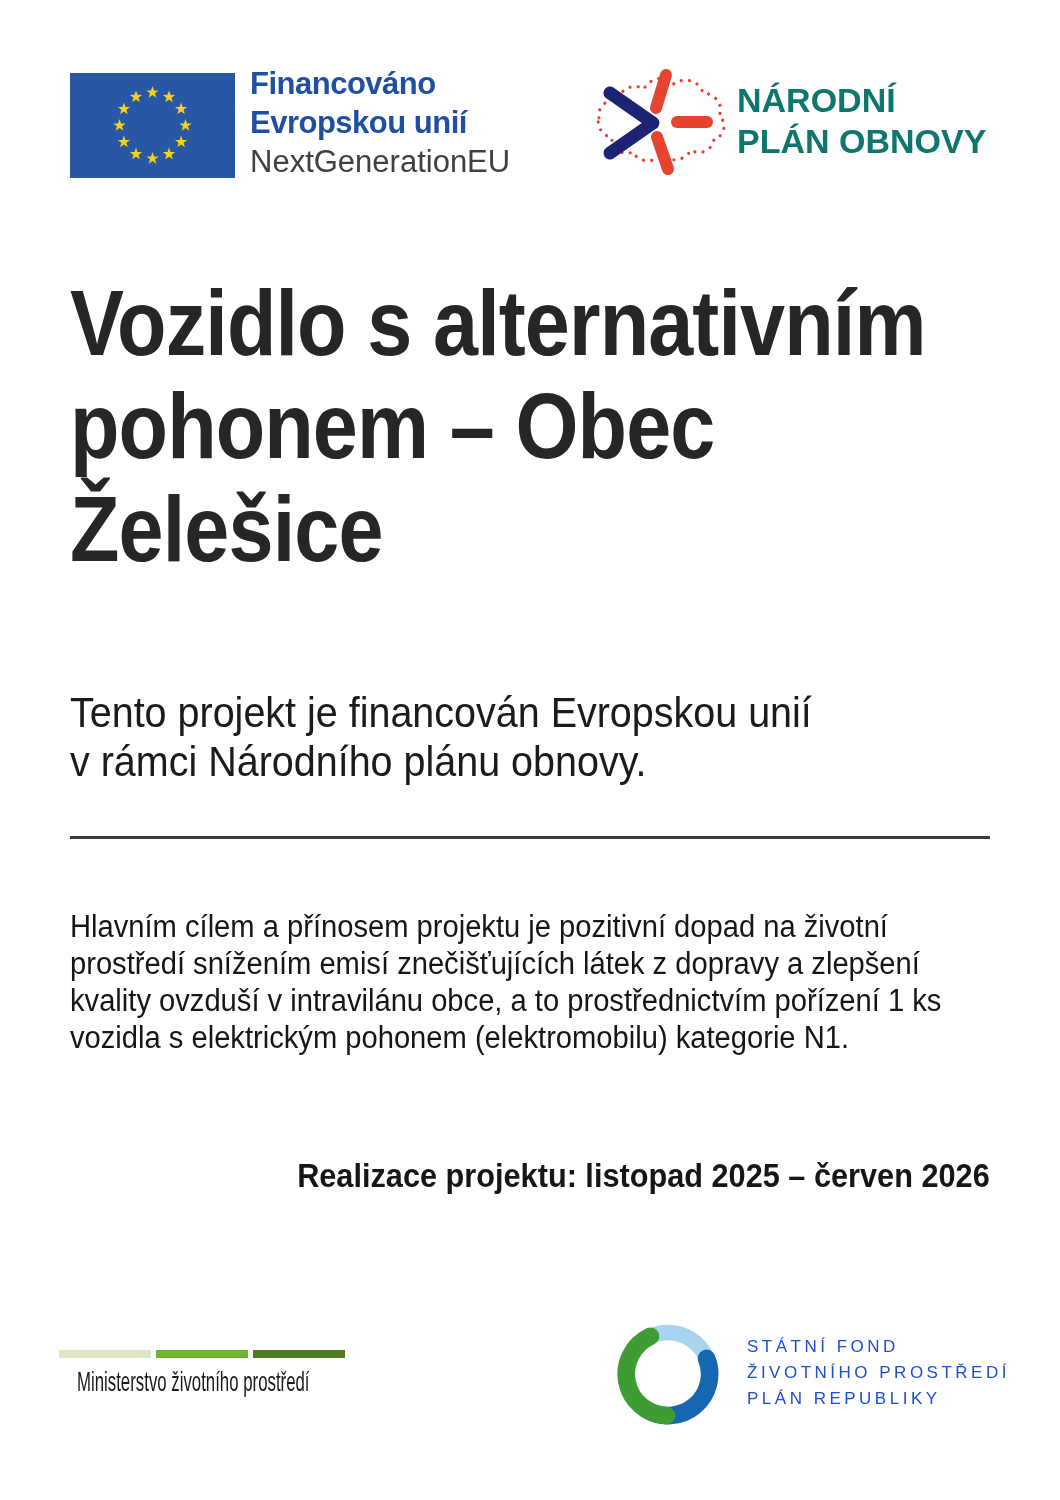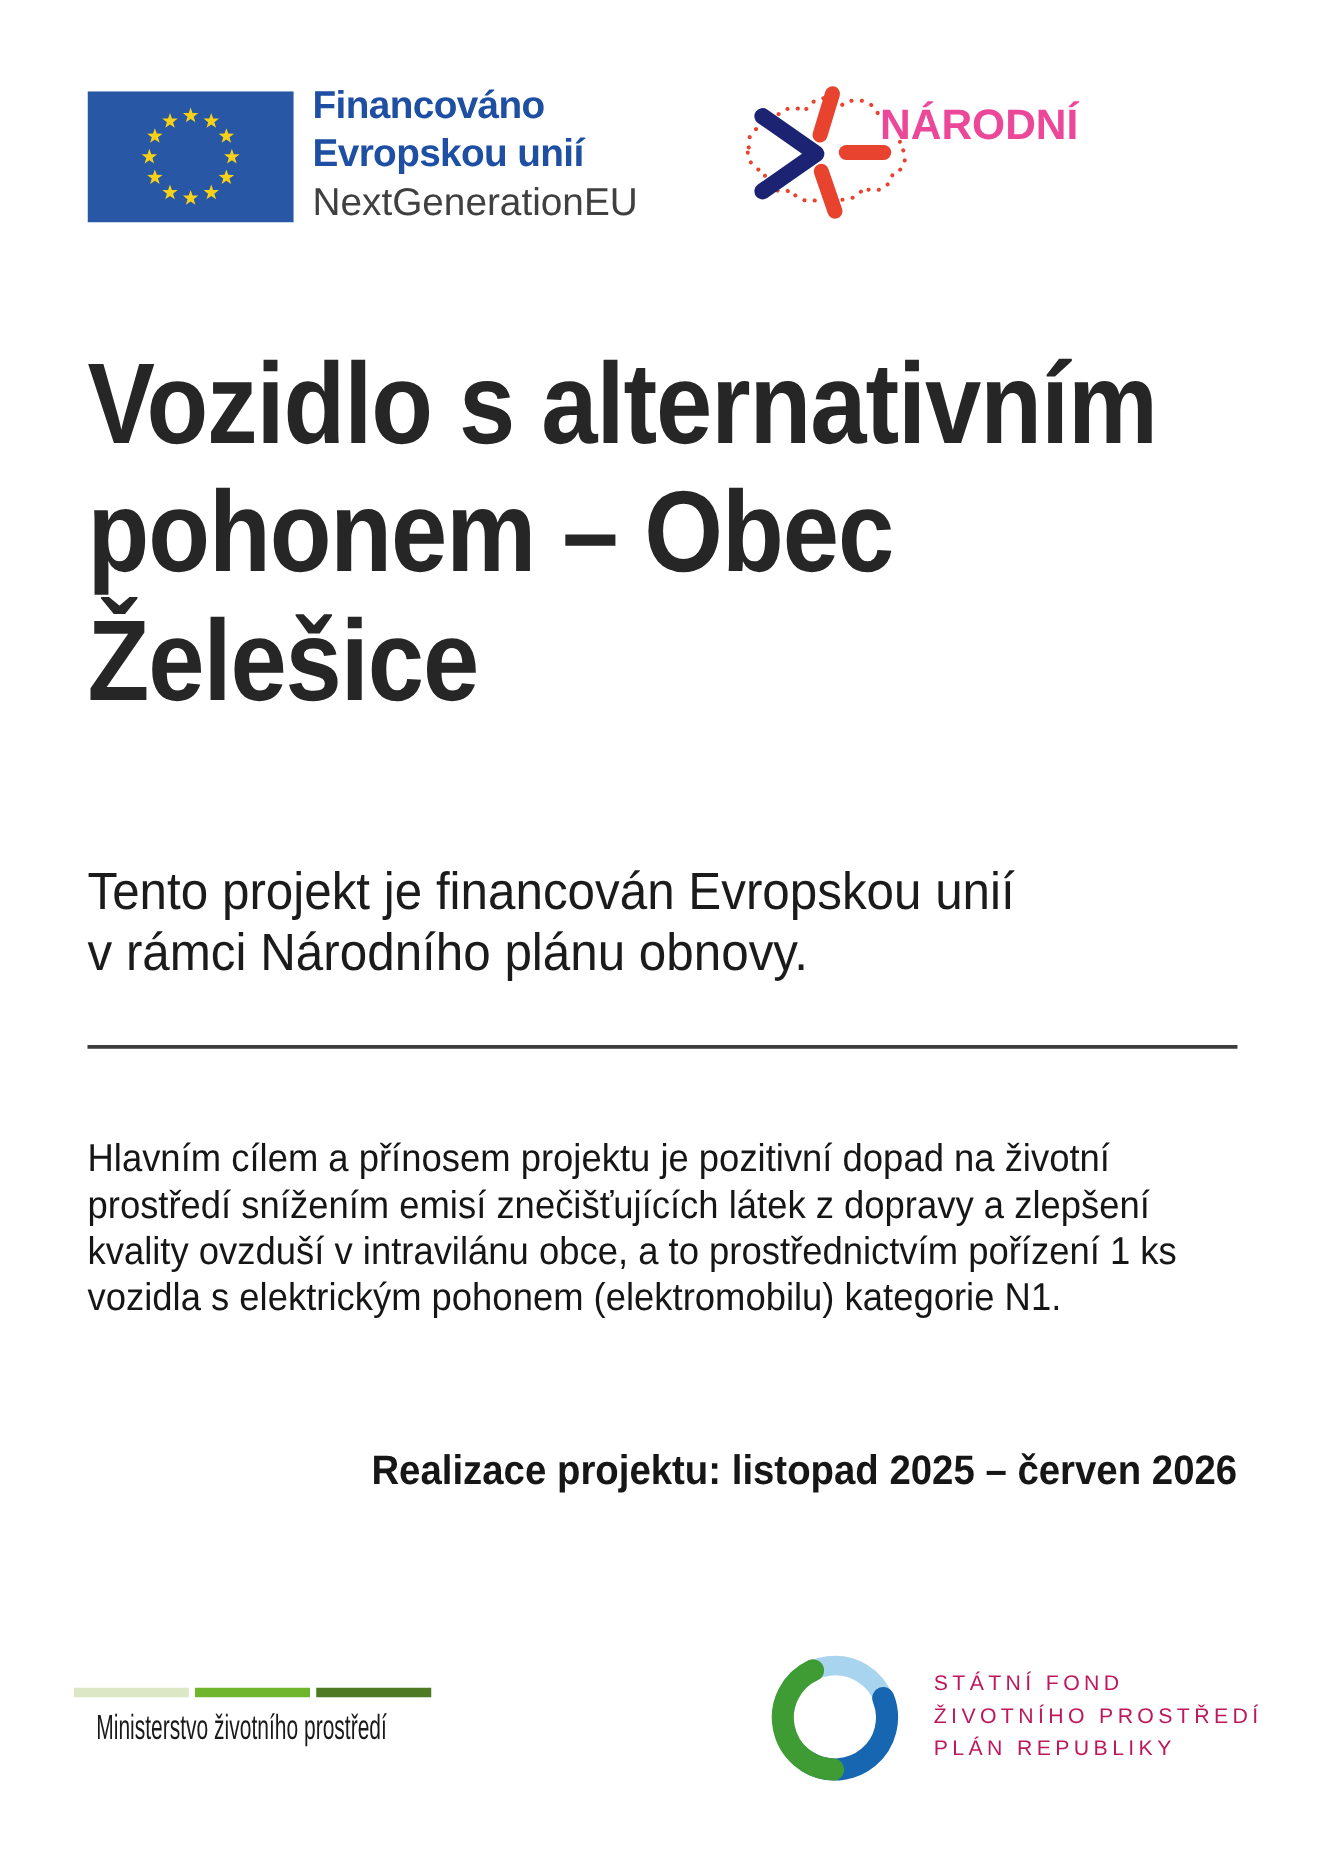--- a/index.html
+++ b/index.html
@@ -21,23 +21,23 @@
     position: absolute; left: 250px; top: 64px;
     font-size: 31px; line-height: 39px; font-weight: bold;
     color: #1e4fa3; letter-spacing: -0.5px;
     white-space: nowrap;
   }
   .eu-text .gray-line {
     font-weight: normal; color: #404040; letter-spacing: 0;
   }
   .npo-logo-svg { position: absolute; left: 590px; top: 60px; }
   .npo-text {
-    position: absolute; left: 704px; top: 80px;
+    position: absolute; left: 737px; top: 80px;
     font-size: 34px; line-height: 41px; font-weight: bold;
-    color: #ec4899; letter-spacing: 0px; white-space: nowrap;
+    color: #0f766e; letter-spacing: 0px; white-space: nowrap;
   }
 
   
   .title {
     position: absolute; left: 70px; top: 272px;
     font-size: 92px; line-height: 103px; font-weight: bold;
     color: #262626; letter-spacing: -1px;
     transform: scaleX(0.88); transform-origin: 0 0;
     white-space: nowrap;
   }
@@ -74,21 +74,21 @@
   .ministry-label {
     margin-top: 8px; margin-left: 18px;
     font-size: 28px; color: #1a1a1a; font-weight: normal;
     transform: scaleX(0.6); transform-origin: 0 0;
     white-space: nowrap;
   }
   .sfzp-logo-svg { position: absolute; left: 616px; top: 1322px; }
   .sfzp-text {
     position: absolute; left: 747px; top: 1334px;
     font-size: 17px; line-height: 26px;
-    letter-spacing: 3.5px; color: #be185d;
+    letter-spacing: 3.5px; color: #1d4ed8;
     white-space: nowrap;
   }
 </style>
 </head>
 <body>
 
 <div class="poster">
 
   <svg class="eu-flag-svg" width="165" height="105" viewBox="0 0 165 105">
     <defs>
@@ -122,20 +122,21 @@
       <path d="M 9 58 C 7 46 18 38 28 41 C 30 28 44 23 54 29 C 60 17 76 15 84 24 C 94 16 110 21 113 33 C 126 34 134 45 129 56 C 138 63 134 77 124 79 C 123 90 110 96 101 90 C 95 101 80 103 72 95 C 63 104 48 102 43 92 C 32 96 21 89 22 78 C 12 75 6 66 9 58 Z" stroke-width="3.2" stroke-linecap="round" stroke-dasharray="0.1 8.2"></path>
       <path d="M 76 15 L 66 48" stroke-width="12" stroke-linecap="round"></path>
       <path d="M 87 62 L 117 62" stroke-width="12" stroke-linecap="round"></path>
       <path d="M 67 77 L 78 109" stroke-width="12" stroke-linecap="round"></path>
     </g>
     <path d="M 20 33 L 63 63 L 20 93" fill="none" stroke-width="13" stroke-linecap="round" stroke-linejoin="round" stroke="#1b2372"></path>
   </svg>
 
   <div class="npo-text">
     <div>NÁRODNÍ</div>
+    <div>PLÁN OBNOVY</div>
   </div>
 
   <div class="title">
     <div>Vozidlo s alternativním</div>
     <div>pohonem – Obec</div>
     <div>Želešice</div>
   </div>
 
   <div class="subtitle">
     <div>Tento projekt je financován Evropskou unií</div>

